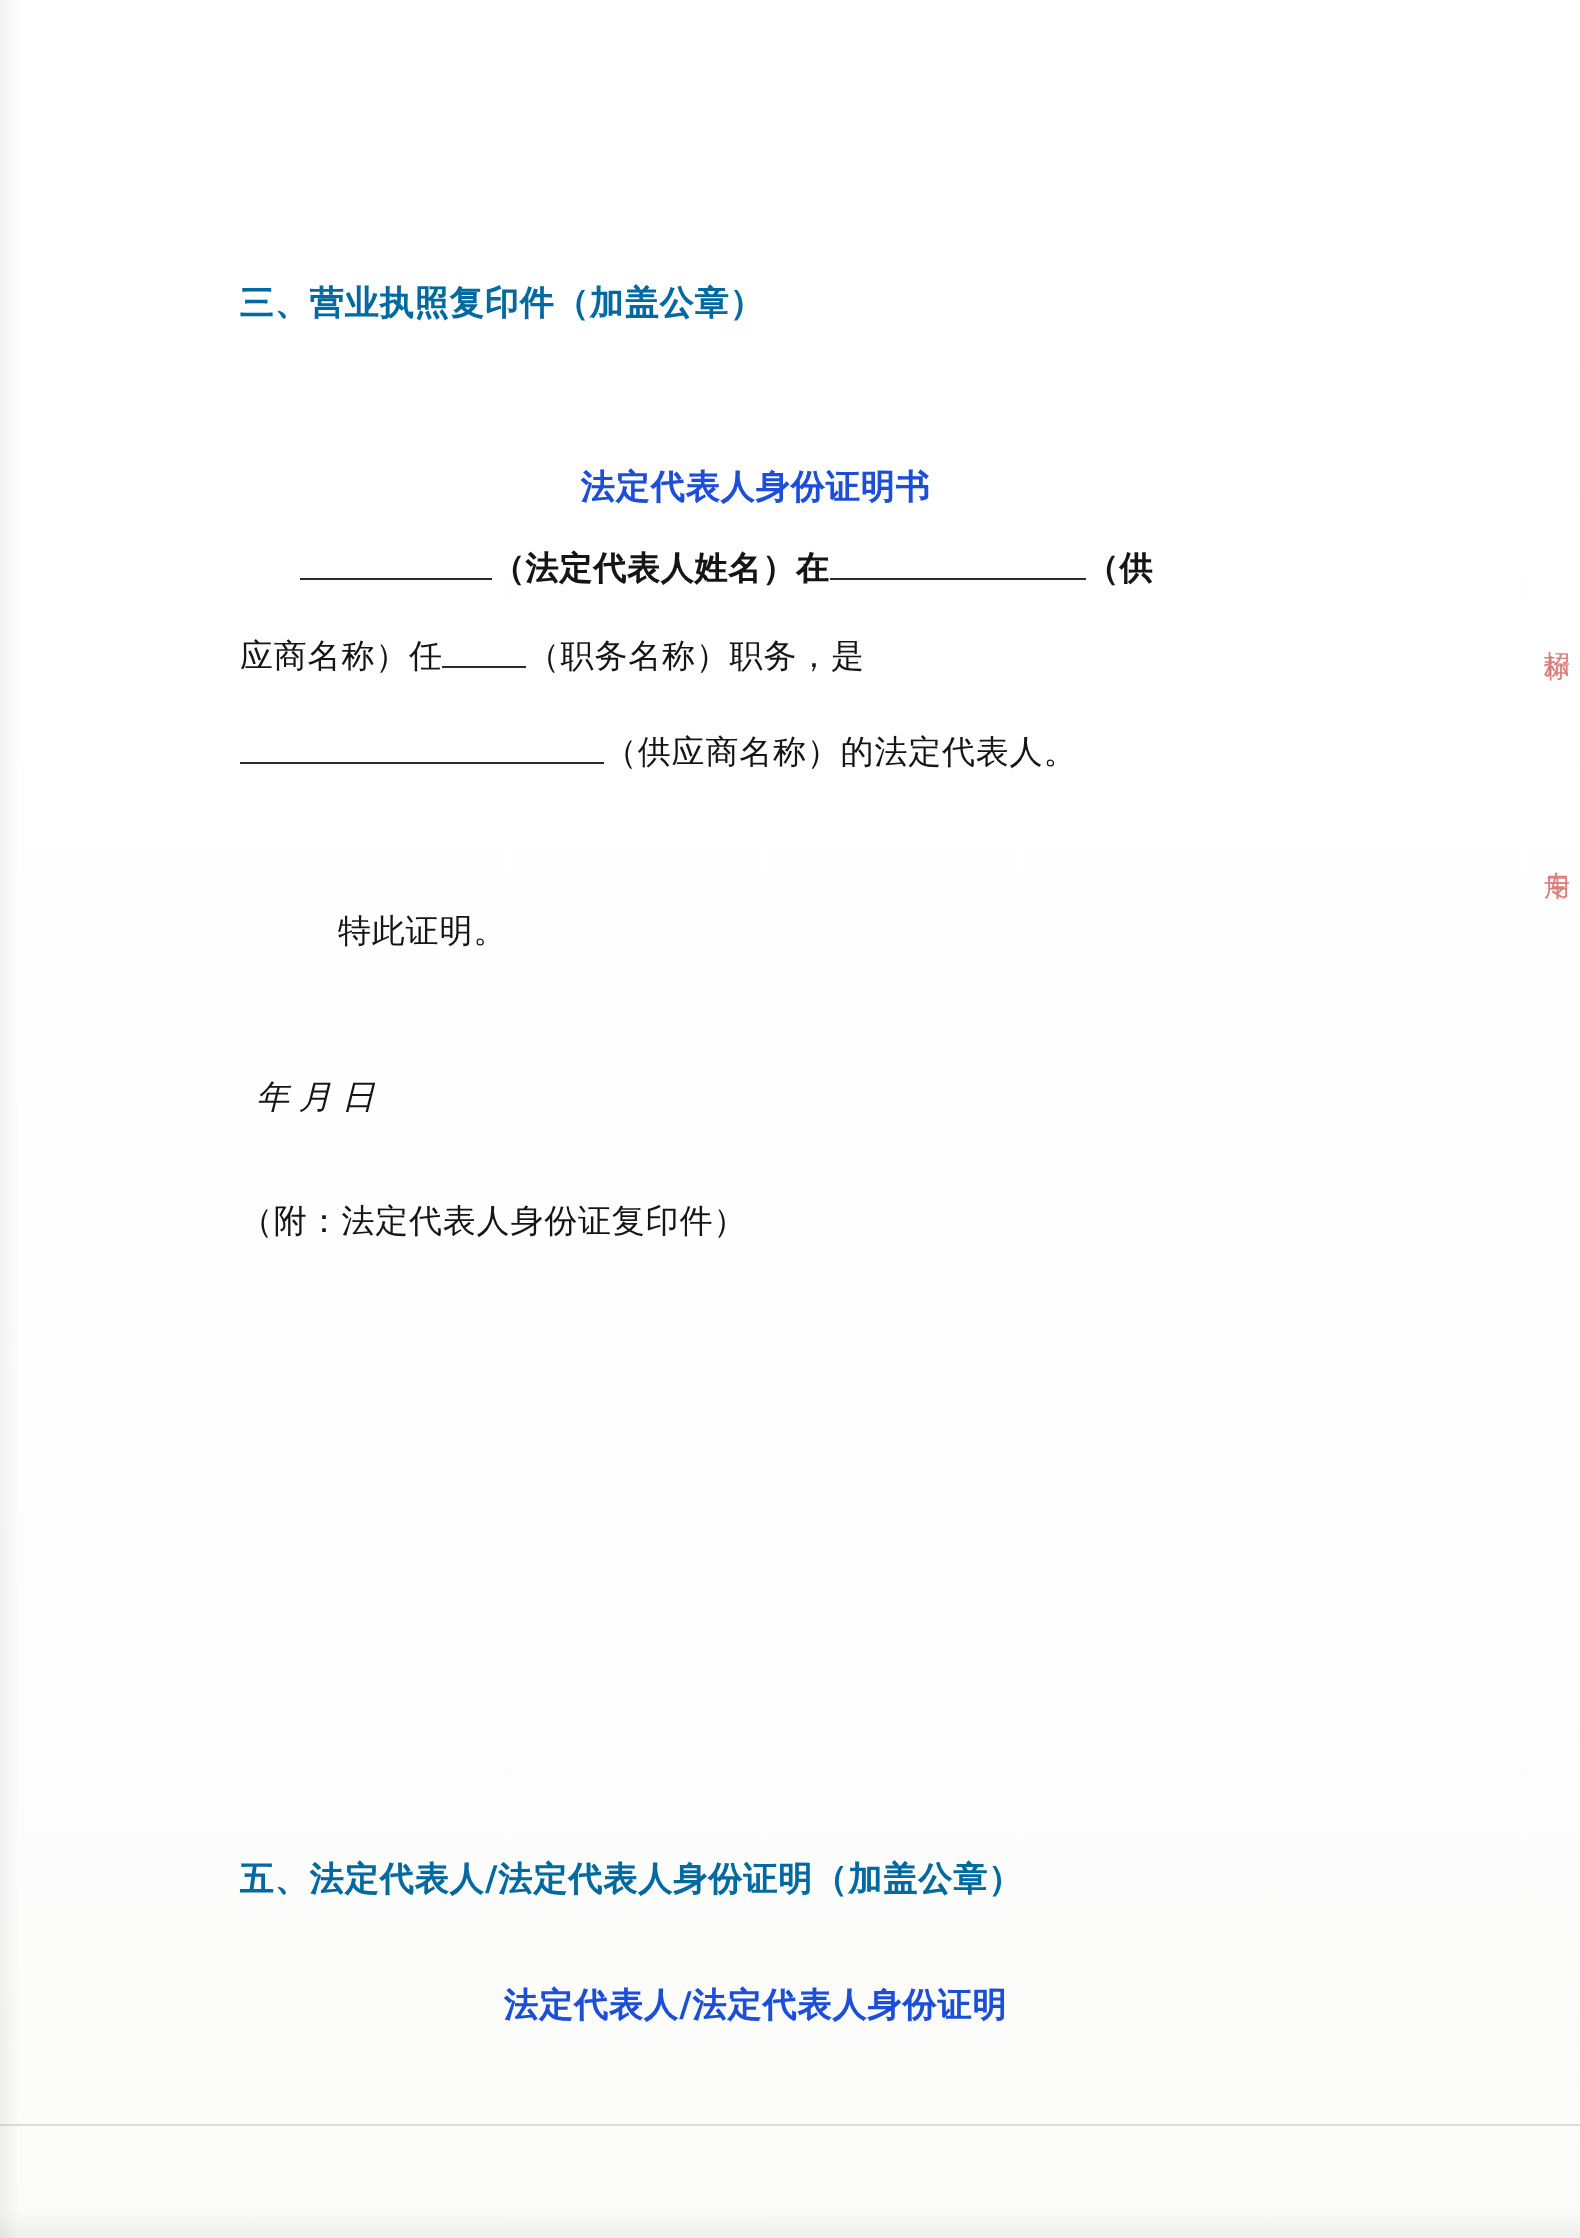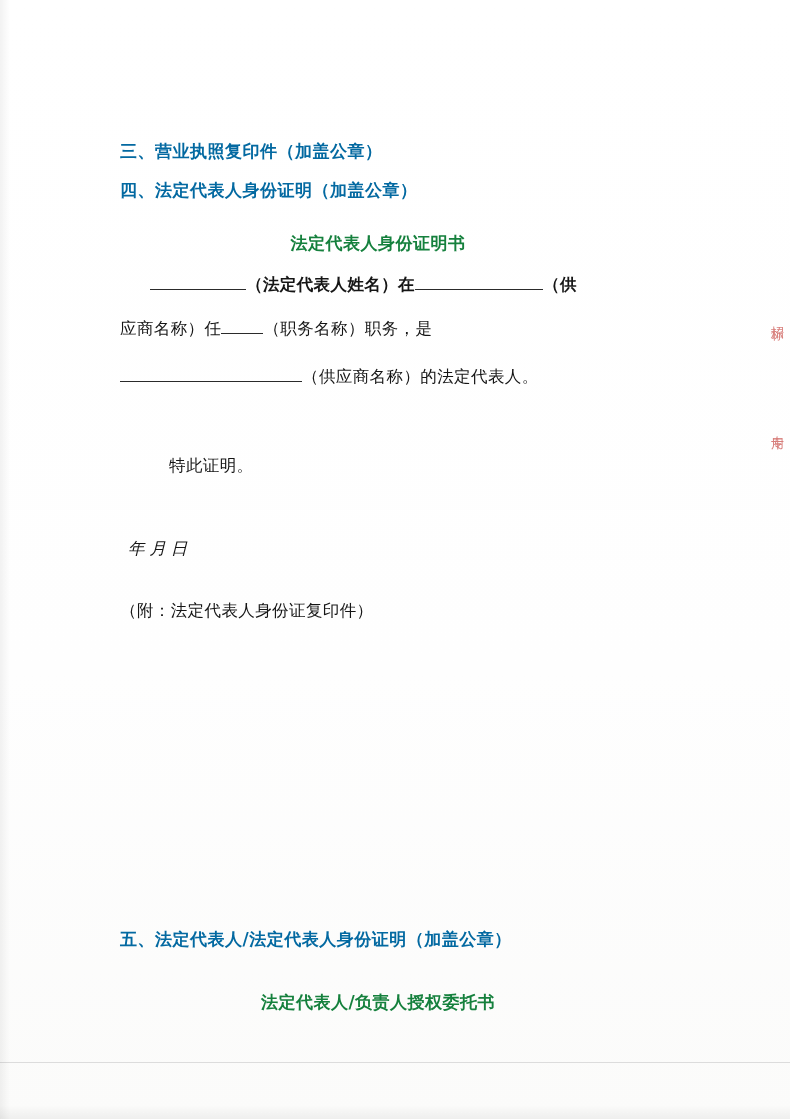--- a/index.html
+++ b/index.html
@@ -46,21 +46,21 @@
     white-space: nowrap;
   }
   .center-title {
     position: absolute;
     width: 756px;
     text-align: center;
     font-family: "DejaVu Sans", "Liberation Sans", sans-serif;
     font-weight: bold;
     font-size: 17px;
     letter-spacing: 0.5px;
-    color: #15803d;
+    color: #1d4ed8;
   }
   .body-line {
     position: absolute;
     font-family: "Liberation Serif", "DejaVu Serif", serif;
     font-size: 16.5px;
     color: #151515;
     white-space: nowrap;
     letter-spacing: 0.4px;
   }
   .blank {
@@ -111,21 +111,20 @@
   }
 </style>
 </head>
 <body>
 
 <div class="page">
   <div class="content">
 
     <div class="heading" style="left:120px; top:140px;">三、营业执照复印件（加盖公章）</div>
 
-    <div class="heading" style="left:120px; top:179px;">四、法定代表人身份证明（加盖公章）</div>
 
     <div class="center-title" style="top:232px;">法定代表人身份证明书</div>
 
     <div class="body-line" style="left:150px; top:272px;font-weight:bold;">
       <span class="blank b-long"></span><span>（法定代表人姓名）在</span><span class="blank b-mid"></span><span>（供</span>
     </div>
 
     <div class="body-line" style="left:120px; top:316px;">
       <span>应商名称）任</span><span class="blank b-short"></span><span>（职务名称）职务，是</span>
     </div>
@@ -136,21 +135,21 @@
 
     <div class="body-line" style="left:155px; top:455px;margin-left:14px;">特此证明。</div>
 
 
     <div class="body-line" style="left:128px; top:538px;font-style:italic;">年    月    日</div>
 
     <div class="body-line" style="left:120px; top:600px;">（附：法定代表人身份证复印件）</div>
 
     <div class="heading" style="left:120px; top:928px;">五、法定代表人/法定代表人身份证明（加盖公章）</div>
 
-    <div class="center-title" style="top:991px;">法定代表人/负责人授权委托书</div>
+    <div class="center-title" style="top:991px;">法定代表人/法定代表人身份证明</div>
 
     <div class="footer-rule" style="top:1062px;"></div>
 
 
     <div class="stamp-mark" style="left:770px; top:315px;">招标</div>
 
     <div class="stamp-mark" style="left:770px; top:425px;">专用</div>
 
     <div class="edge-shadow-left"></div>
     <div class="edge-shadow-bottom"></div>

